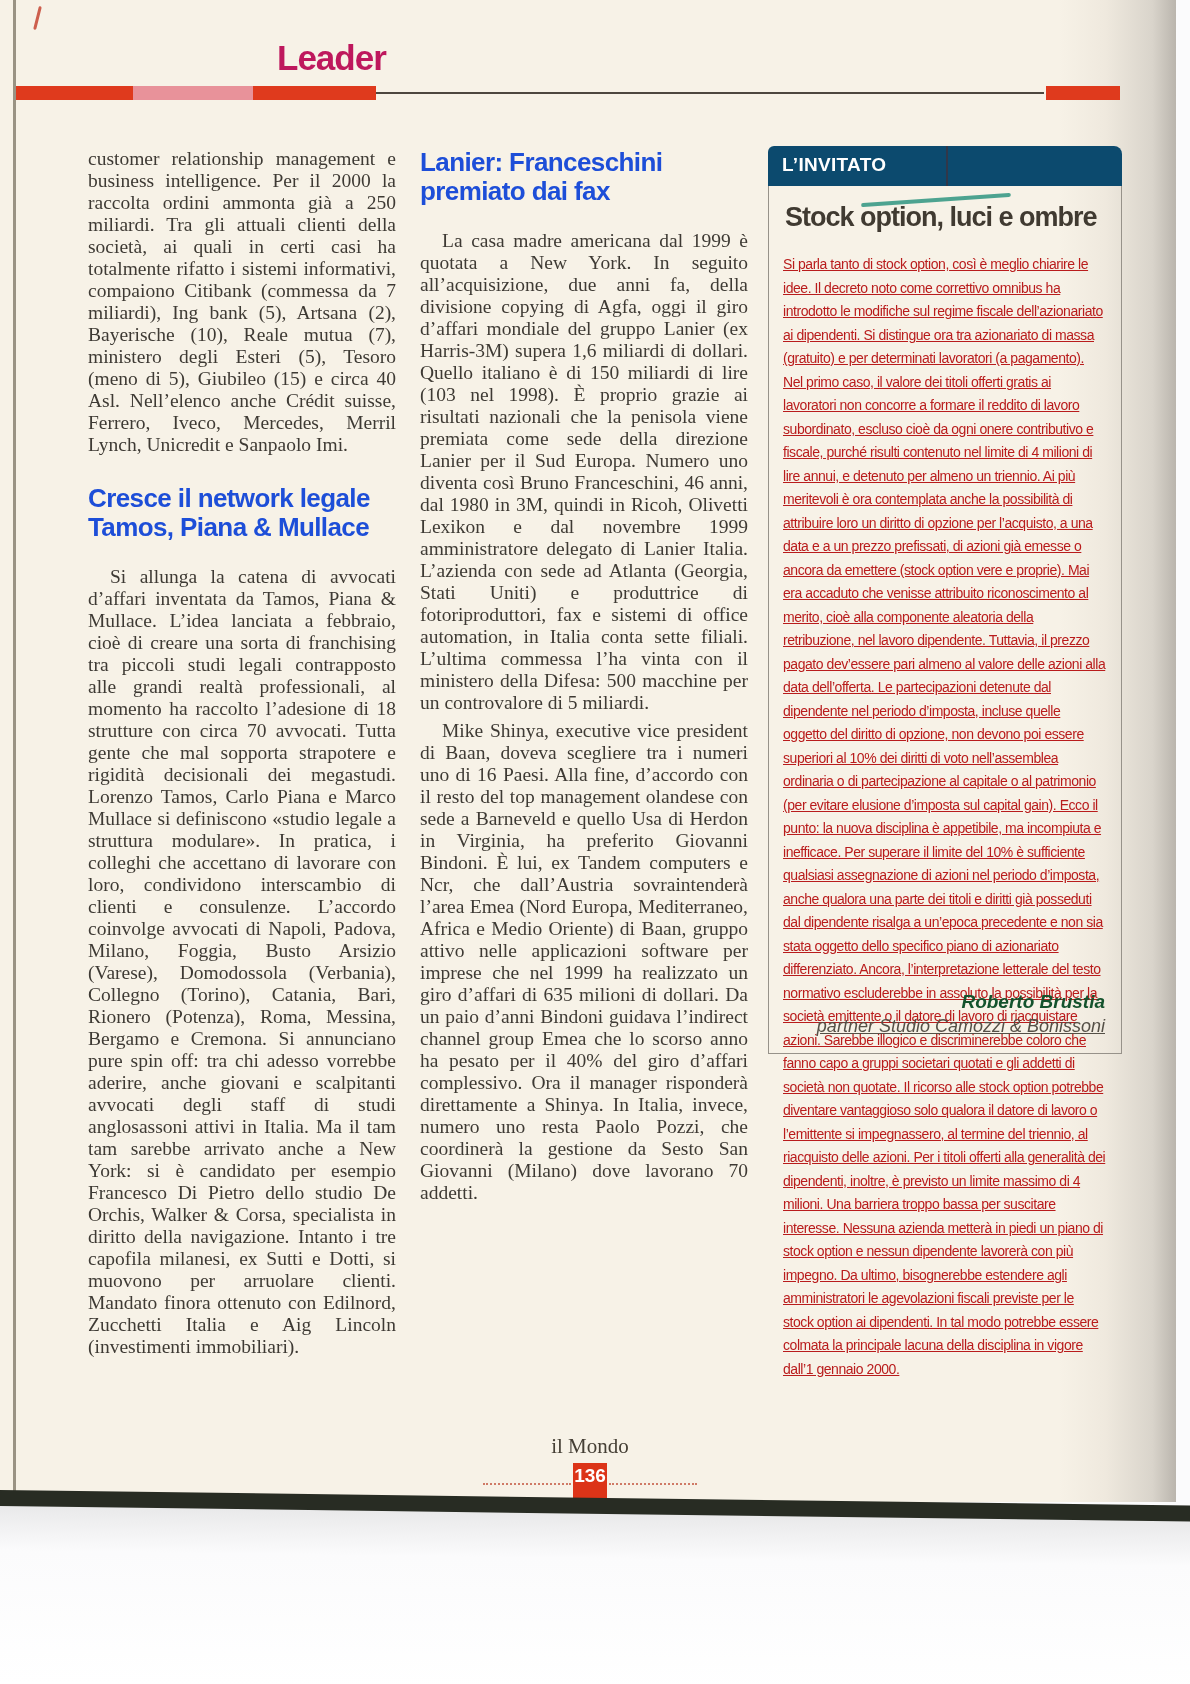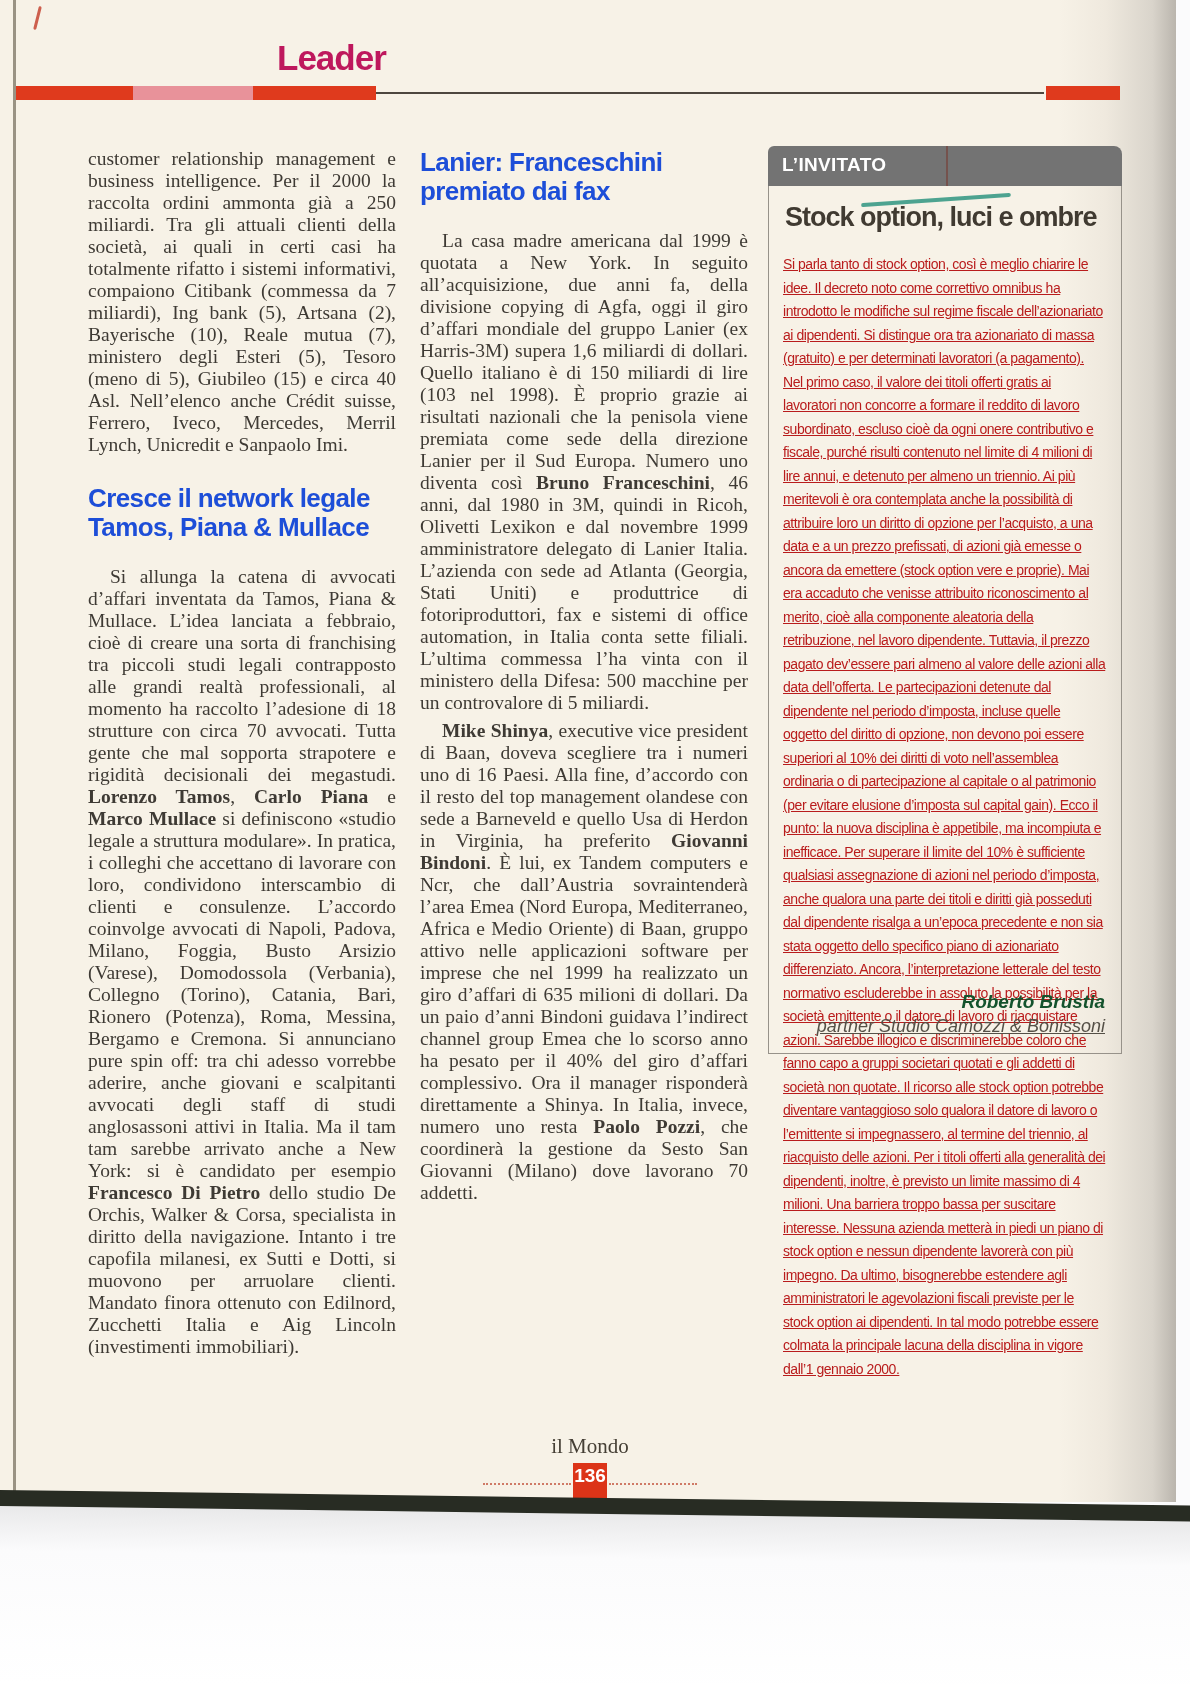--- a/index.html
+++ b/index.html
@@ -27,31 +27,31 @@
   .rule-line{position:absolute;left:376px;top:92px;width:668px;height:2px;background:#4d473f;}
   .rule-block{position:absolute;left:1046px;top:86px;width:74px;height:14px;background:#df3a1d;}
 
   
   .col{position:absolute;top:148px;}
   .col1{left:88px;width:308px;}
   .col2{left:420px;width:328px;}
   .serif-body{font-family:"Liberation Serif", serif;font-size:19.5px;line-height:22px;
               text-align:justify;color:#3e3a34;margin:0;}
   .indent{text-indent:22px;}
-  .rb{font-weight:bold;}
+  .rb{font-weight:normal;}
   .art-title{font-family:"Liberation Sans", sans-serif;font-weight:bold;font-size:26px;
              line-height:29px;color:#1d4ed8;letter-spacing:-0.6px;margin:0;}
   .mt-art1{margin-top:28px;}
   .mb-body{margin-top:24px;}
   .mt-art2{margin-top:56px;}
   .mb-body2{margin-top:6px;}
 
   
   .sidebar{position:absolute;left:768px;top:146px;width:354px;}
-  .kicker{position:relative;height:40px;background:#737373;border-radius:6px 8px 0 0;}
+  .kicker{position:relative;height:40px;background:#0c4a6e;border-radius:6px 8px 0 0;}
   .kicker::after{content:"";position:absolute;left:178px;top:0;width:2px;height:40px;
                  background:rgba(120,20,5,.35);}
   .kicker-label{position:absolute;left:14px;top:8px;color:#fff;font-weight:bold;
                 font-size:19px;letter-spacing:.3px;}
   .sidebox{position:relative;border:1px solid #97928a;border-top:none;height:868px;
            box-sizing:border-box;padding:14px 14px 0 14px;}
   .side-title{position:relative;font-weight:bold;font-size:27px;letter-spacing:-1px;
               color:#403a31;white-space:nowrap;overflow:hidden;margin:2px 0 0 2px;}
   .pen-mark{position:absolute;left:92px;top:12px;width:150px;height:4px;
             background:#2f9580;transform:rotate(-4deg);border-radius:3px;opacity:.85;}

